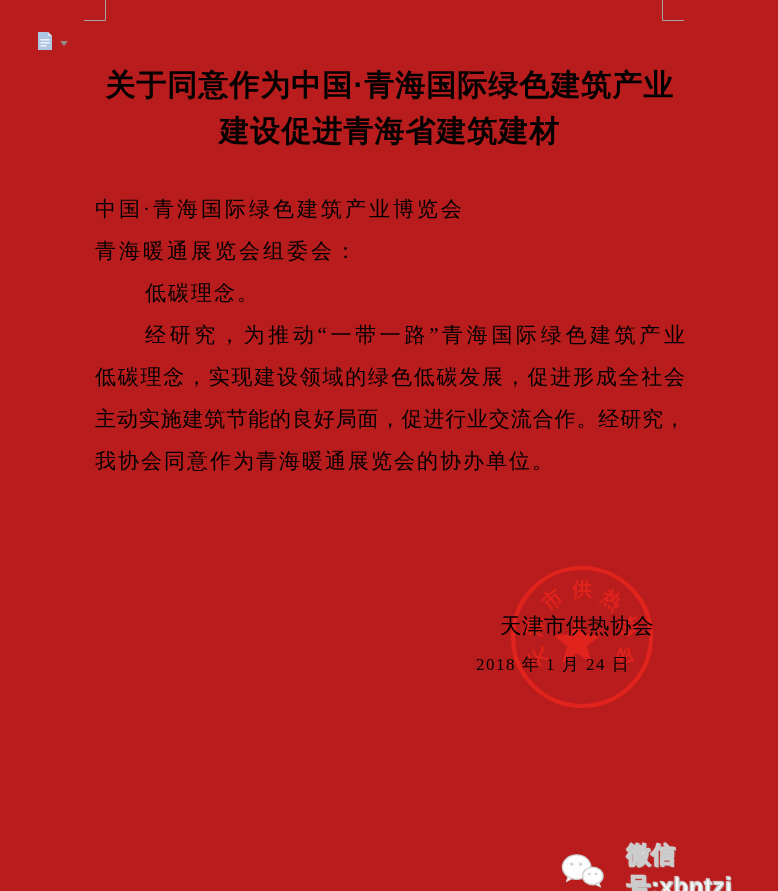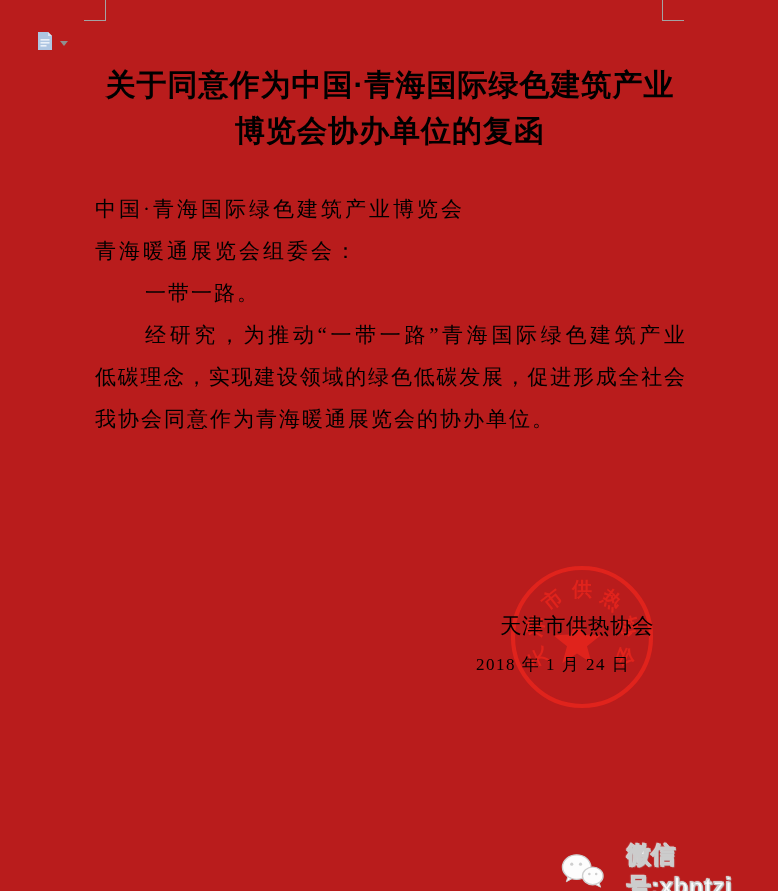--- a/index.html
+++ b/index.html
@@ -94,32 +94,33 @@
       <path d="M12 1 l4 4 h-4 z" fill="#dbe6f2"></path>
       <rect x="4.5" y="8" width="9" height="1.6" fill="#e9f0f8"></rect>
       <rect x="4.5" y="11" width="9" height="1.6" fill="#e9f0f8"></rect>
       <rect x="4.5" y="14" width="6" height="1.6" fill="#e9f0f8"></rect>
     </svg>
     <span class="doc-caret"></span>
   </div>
 
   <div class="title">
     <div>关于同意作为中国·青海国际绿色建筑产业</div>
-    <div>博览会协办单位的复函</div>
+    <div>建设促进青海省建筑建材</div>
   </div>
 
   <div class="recipient">
     <div>中国·青海国际绿色建筑产业博览会</div>
     <div>青海暖通展览会组委会：</div>
   </div>
 
   <div class="body-block">
-    <div class="bl ind sp">一带一路。</div>
+    <div class="bl ind sp">低碳理念。</div>
     <div class="bl ind just">经研究，为推动“一带一路”青海国际绿色建筑产业</div>
     <div class="bl just">低碳理念，实现建设领域的绿色低碳发展，促进形成全社会</div>
+    <div class="bl just">主动实施建筑节能的良好局面，促进行业交流合作。经研究，</div>
     <div class="bl sp">我协会同意作为青海暖通展览会的协办单位。</div>
   </div>
 
   <svg class="seal" viewBox="0 0 148 148">
     <circle cx="74" cy="74" r="69" fill="none" stroke="#e0231c" stroke-width="4.2"></circle>
     <g id="seal-arc">
         <text x="74" y="26" text-anchor="middle" dominant-baseline="central" font-size="20" font-weight="bold" fill="#e0231c" transform="rotate(-115 74 74)">天</text>
         <text x="74" y="26" text-anchor="middle" dominant-baseline="central" font-size="20" font-weight="bold" fill="#e0231c" transform="rotate(-77 74 74)">津</text>
         <text x="74" y="26" text-anchor="middle" dominant-baseline="central" font-size="20" font-weight="bold" fill="#e0231c" transform="rotate(-38.5 74 74)">市</text>
         <text x="74" y="26" text-anchor="middle" dominant-baseline="central" font-size="20" font-weight="bold" fill="#e0231c" transform="rotate(0 74 74)">供</text>

